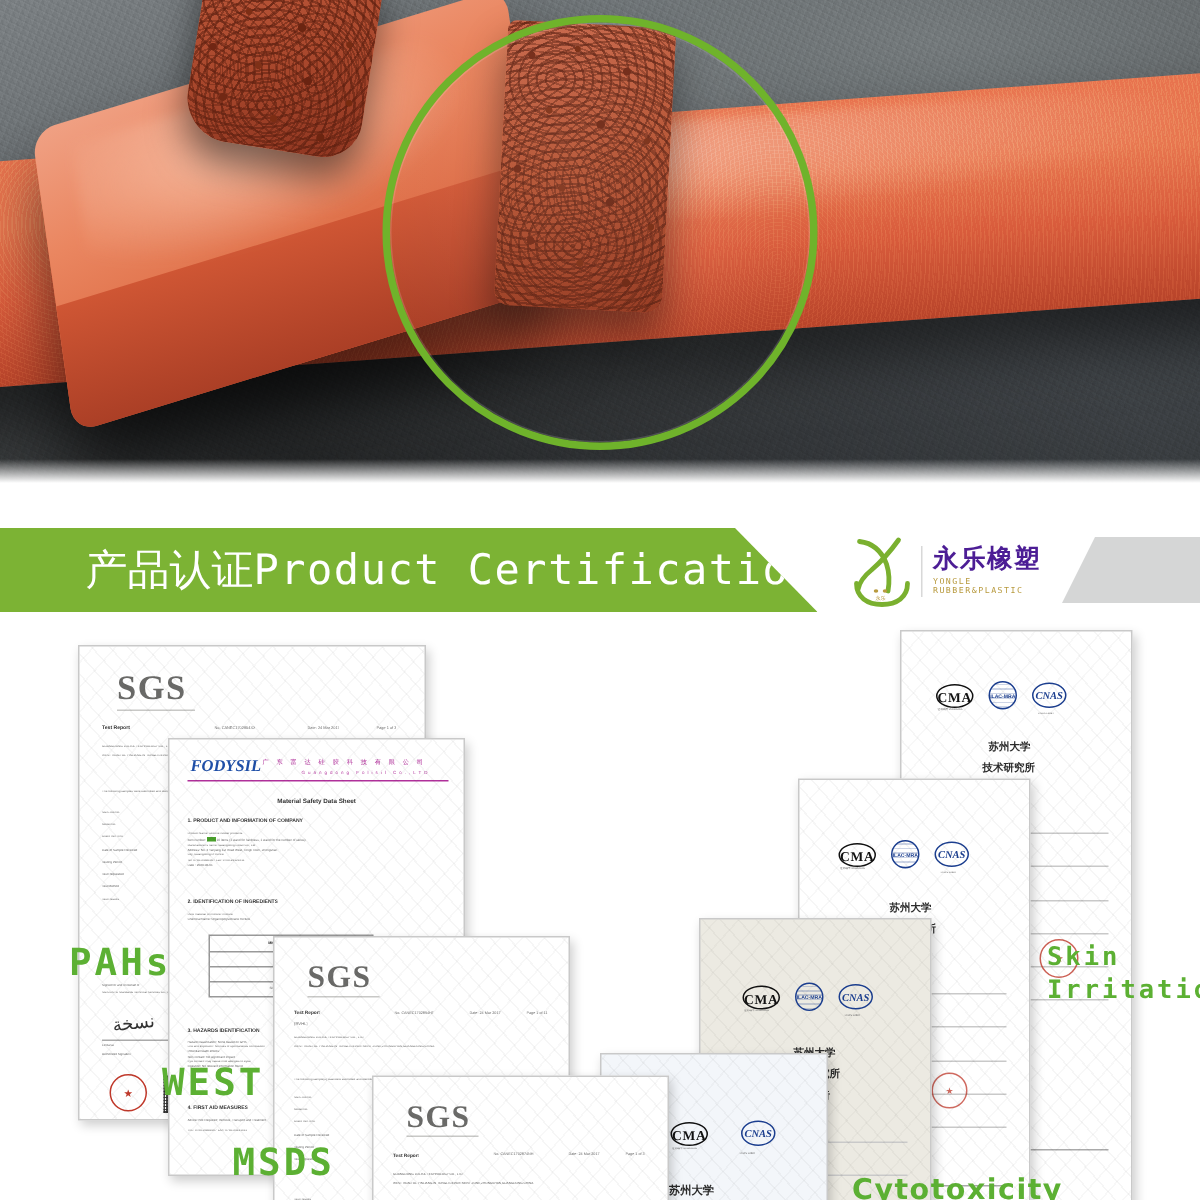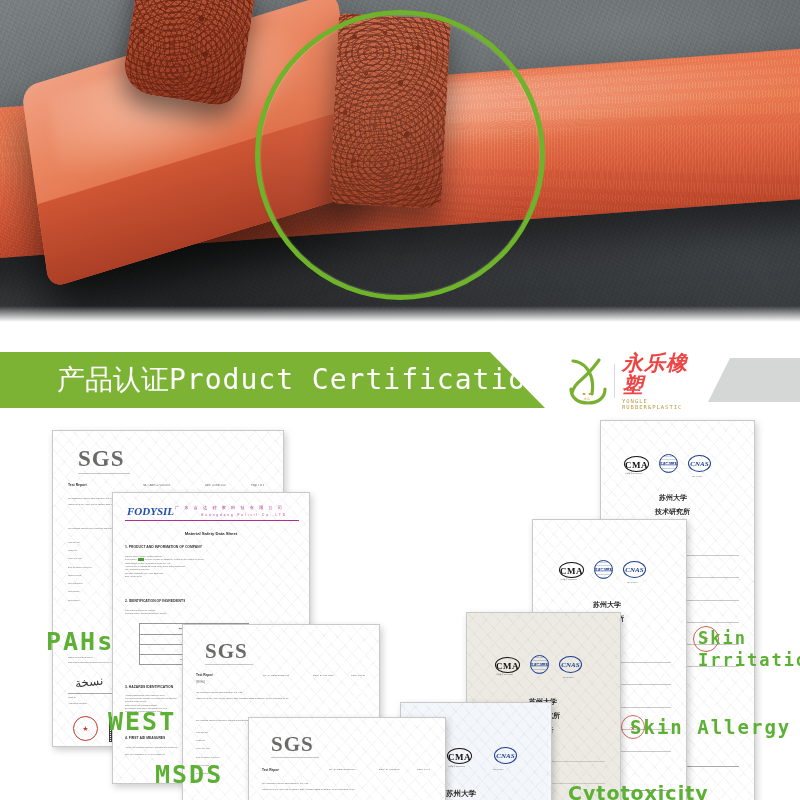--- a/index.html
+++ b/index.html
@@ -125,22 +125,22 @@
   .banner-title .cn { font-family:Liberation Serif, serif; letter-spacing:0px; }
 
   .grey-tab { position:absolute; right:0; top:6px; width:92px; height:44px; background:#d5d6d6;
     clip-path: polygon(22px 0, 92px 0, 92px 44px, 0 44px); }
 
   
   .logo { position:absolute; left:566px; top:354px; width:142px; height:54px; display:flex; align-items:center; gap:4px; }
   .logo-mark { width:44px; height:52px; flex:0 0 auto; }
   .logo-divider { width:1px; height:34px; background:#d8d8d8; }
   .logo-text { display:flex; flex-direction:column; justify-content:center; padding-left:3px; }
-  .logo-cn { font-size:21px; font-weight:bold; color:#ef4444; letter-spacing:1px; line-height:1.05;
-             font-family:"DejaVu Sans","Liberation Sans",sans-serif;font-style:italic; }
+  .logo-cn { font-size:17px; font-weight:bold; color:#4c1d95; letter-spacing:1px; line-height:1.05;
+             font-family:"DejaVu Sans","Liberation Sans",sans-serif; }
   .logo-en { font-size:5.5px; color:#b89a3e; letter-spacing:1.0px; margin-top:2px;
              font-family:"DejaVu Sans Mono","Liberation Mono",monospace; }
 
   
   .certs { position:absolute; left:0; top:412px; width:800px; height:388px; }
 
   .doc { position:absolute; background:#fff; border:1px solid #c9c9c9;
          box-shadow: 2px 3px 7px rgba(0,0,0,.20); overflow:hidden; }
 
   .sgs-wm { font-family:"Liberation Serif", serif; font-weight:bold; color:#6a6a68;
@@ -520,17 +520,16 @@
 
     <div class="cat" style="left:46px; top:215px; font-size:25px;">PAHs</div>
     <div class="cat" style="left:108px; top:295px; font-size:25px;">WEST</div>
     <div class="cat" style="left:155px; top:348px; font-size:25px;">MSDS</div>
 
     <div style="position:absolute; left:698px; top:216px; text-align:left;">
       <div class="cat" style="position:static; font-size:17px;">Skin</div>
       <div class="cat" style="position:static; font-size:17px; margin-top:2px;">Irritation</div>
     </div>
 
-    <div class="cat" style="left:630px; top:304px; font-size:19px;">Skin Allergy</div>
     <div class="cat sans" style="left:568px; top:370px; font-size:19px;">Cytotoxicity</div>
 
   </div>
 </div>
 
 </body></html>

